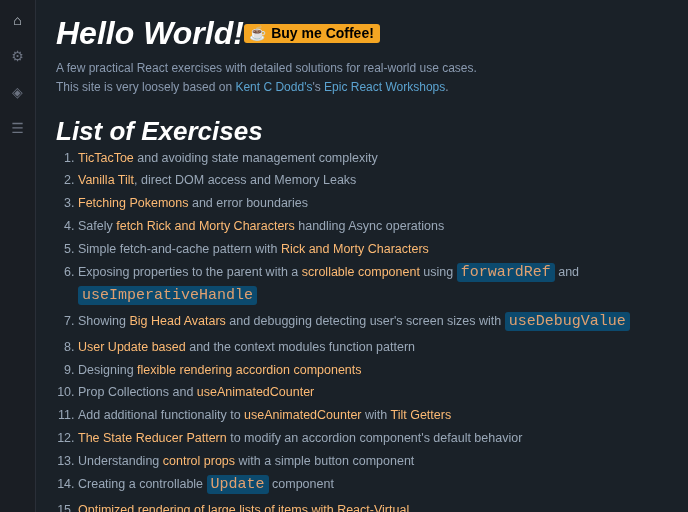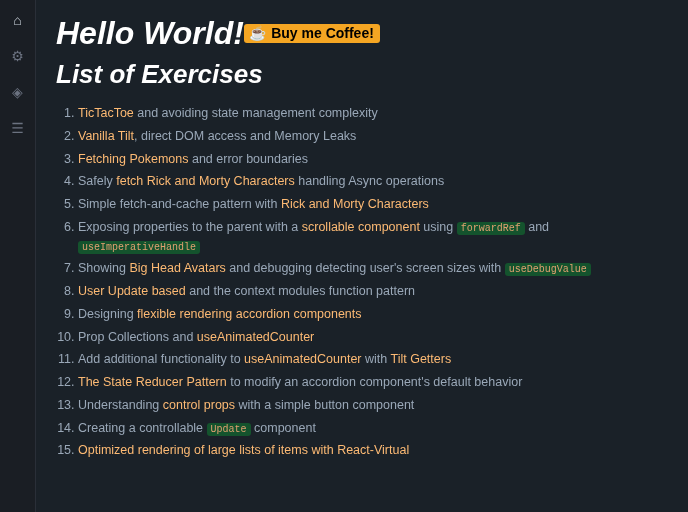--- a/index.html
+++ b/index.html
@@ -82,66 +82,72 @@
       color: #5ba3d0;
       text-decoration: none;
     }
 
     
     .section-title {
       font-size: 26px;
       font-weight: 900;
       color: #ffffff;
       font-style: italic;
-      margin-bottom: 14px;
+      margin-bottom: 2px;
       margin-top: 4px;
     }
 
     
     ol {
       padding-left: 22px;
       margin-bottom: 16px;
     }
     ol li {
       margin-bottom: 4px;
       color: #9aa8b8;
       line-height: 1.5;
       font-size: 12.5px;
     }
     ol li a, .code-link {
       color: #fdba74;
       text-decoration: none;
     }
 
     code, .code-tag {
-      background: #14532d;
+      background: #0c4a6e;
       color: #e0a070;
       padding: 1px 4px;
       border-radius: 3px;
       font-family: 'Courier New', monospace;
-      font-size: 10px;
+      font-size: 15px;
     }
   </style>
 </head>
 <body>
 
 <nav class="sidebar">
   <div class="sidebar-icon active">⌂</div>
   <div class="sidebar-icon">⚙</div>
   <div class="sidebar-icon">◈</div>
   <div class="sidebar-icon">☰</div>
 </nav>
 
 <main class="main">
 
   <div class="page-title">
     <span>Hello World!</span>
     <span class="buy-me-coffee-badge">☕ Buy me Coffee!</span>
   </div>
 
+  <p class="subtitle">
+    <span>A few practical React exercises with detailed solutions for real-world use cases.</span><br>
+    <span>This site is very loosely based on</span>
+    <a href="#">Kent C Dodd's</a>'s
+    <a href="#">Epic React Workshops</a>.
+  </p>
 
   <h2 class="section-title">List of Exercises</h2>
 
   <ol>
     <li><a href="#">TicTacToe</a> and avoiding state management complexity</li>
     <li><a href="#">Vanilla Tilt</a>, direct DOM access and Memory Leaks</li>
     <li><a href="#">Fetching Pokemons</a> and error boundaries</li>
     <li>Safely <a href="#">fetch Rick and Morty Characters</a> handling Async operations</li>
     <li>Simple fetch-and-cache pattern with <a href="#">Rick and Morty Characters</a></li>
     <li>Exposing properties to the parent with a <a href="#">scrollable component</a> using <code>forwardRef</code> and <code>useImperativeHandle</code></li>

